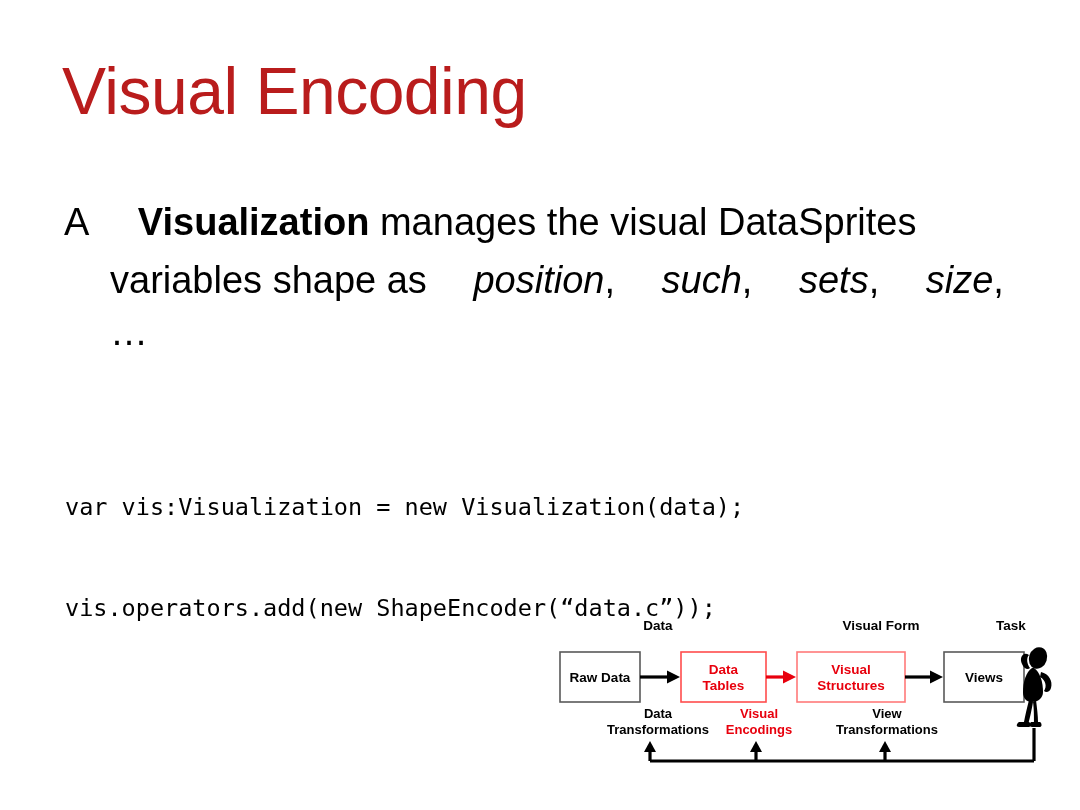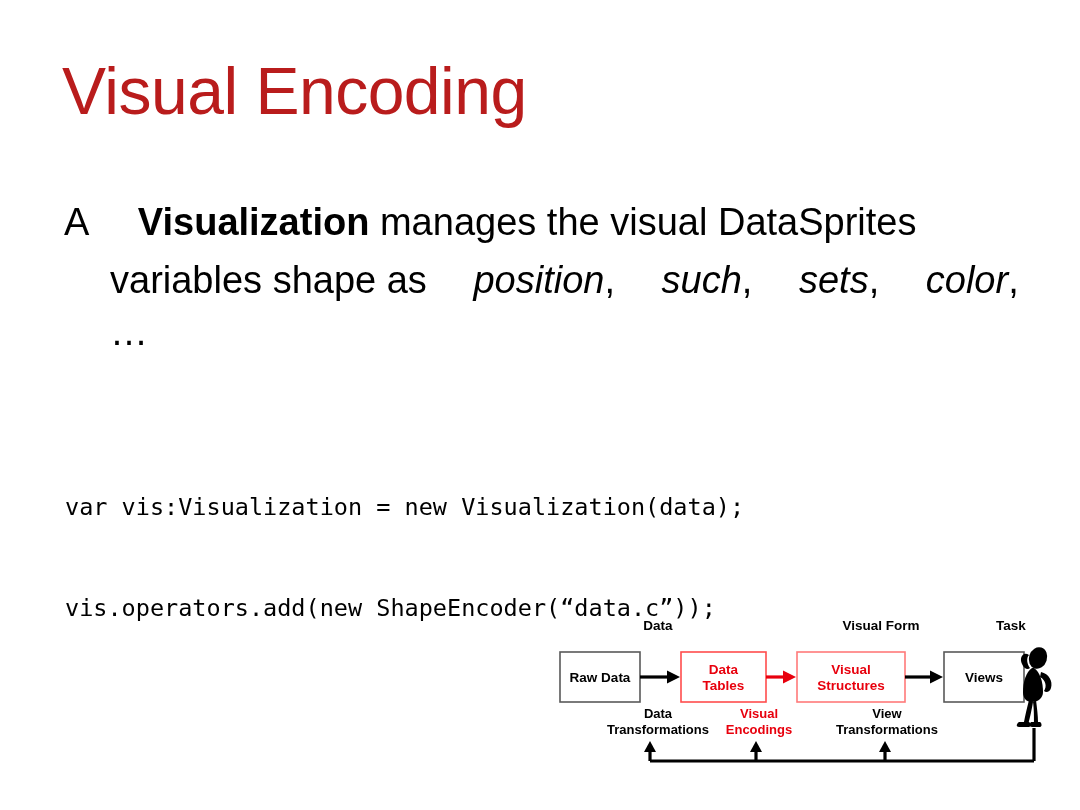--- a/index.html
+++ b/index.html
@@ -86,21 +86,21 @@
 
 <div class="slide">
 
   <div class="title">Visual Encoding</div>
 
   <div class="body">
     <p class="bullet">
       <span><span>A </span><b>Visualization</b><span> manages the visual DataSprites</span></span>
     </p>
     <p class="bullet">
-      <span class="cont"><span>variables shape as </span><i>position</i><span>, </span><i>such</i><span>, </span><i>sets</i><span>, </span><i>color</i><span>, …</span></span>
+      <span class="cont"><span>variables shape as </span><i>position</i><span>, </span><i>such</i><span>, </span><i>sets</i><span>, </span><i>size</i><span>, …</span></span>
     </p>
   </div>
 
   <div class="code">
     <div class="code-line">var vis:Visualization = new Visualization(data);</div>
     <div class="code-line">vis.operators.add(new ShapeEncoder(“data.c”));</div>
     
   </div>
 
   <div class="diagram">

